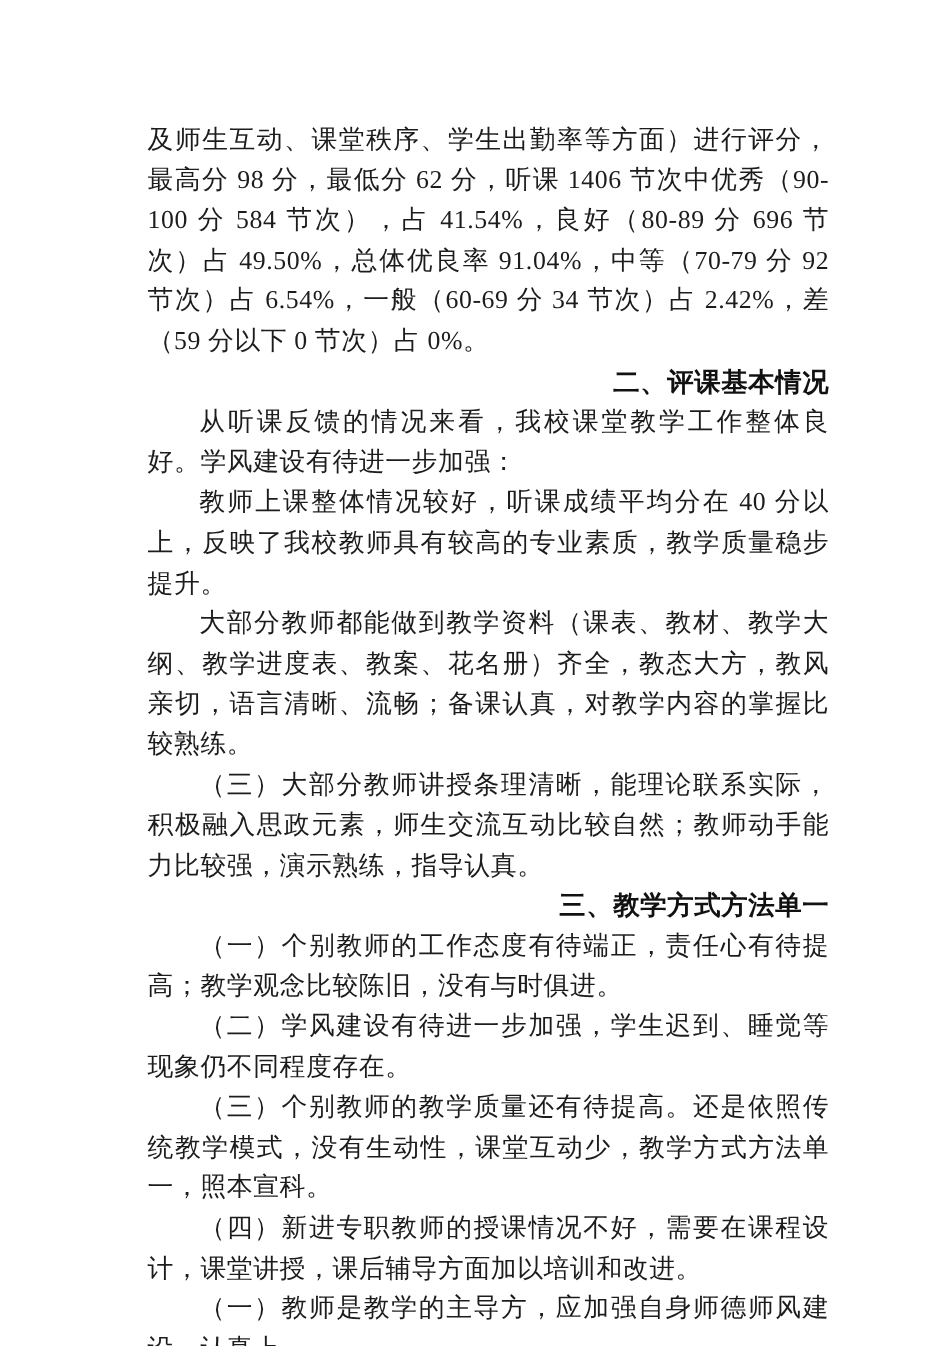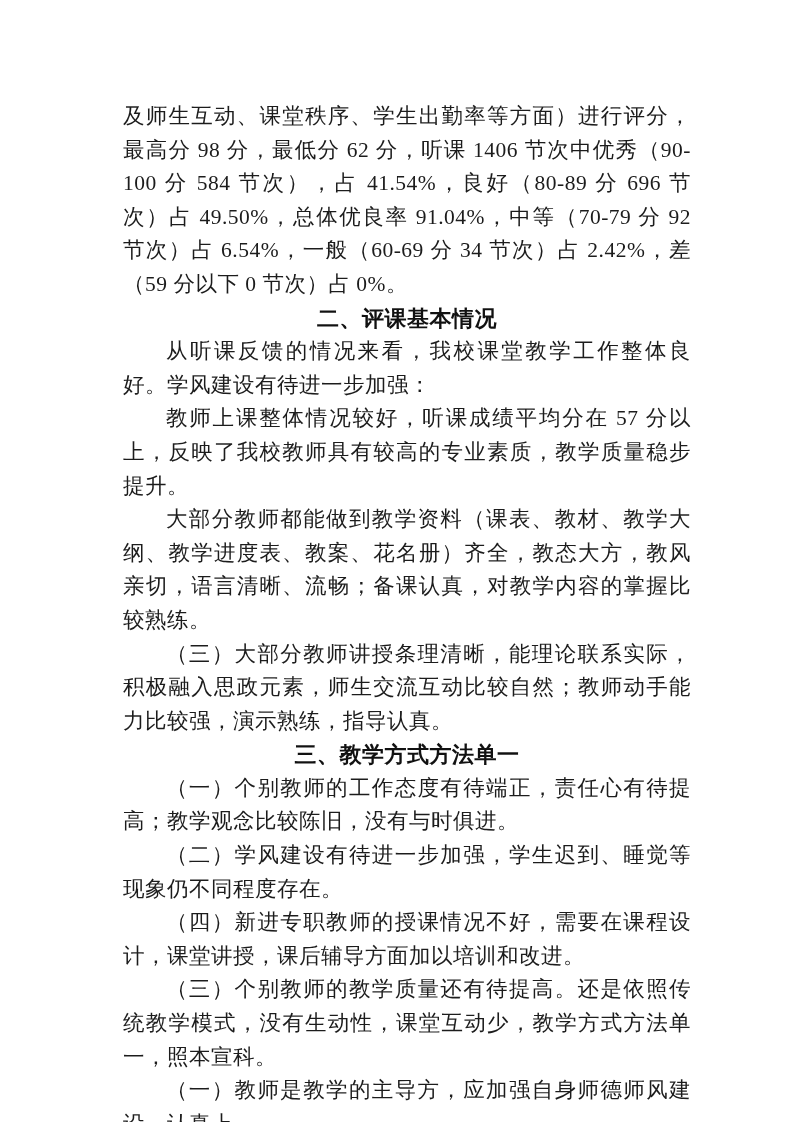--- a/index.html
+++ b/index.html
@@ -31,51 +31,51 @@
     color: #1c1c1c;
   }
   .para.indent {
     text-indent: 2em;
   }
   .heading {
     font-family: "Liberation Sans", "DejaVu Sans", sans-serif;
     font-weight: bold;
     font-size: 22px;
     line-height: 33.6px;
-    text-align: center;
+    text-align: right;
     margin: 0;
     letter-spacing: 0.5px;
     color: #111111;
   }
 </style>
 </head>
 <body>
 
 <div class="page">
   <div class="doc-body">
 
     <p class="para">及师生互动、课堂秩序、学生出勤率等方面）进行评分，最高分 98 分，最低分 62 分，听课 1406 节次中优秀（90-100 分 584 节次），占 41.54%，良好（80-89 分 696 节次）占 49.50%，总体优良率 91.04%，中等（70-79 分 92 节次）占 6.54%，一般（60-69 分 34 节次）占 2.42%，差（59 分以下 0 节次）占 0%。</p>
 
     <h2 class="heading">二、评课基本情况</h2>
 
     <p class="para indent">从听课反馈的情况来看，我校课堂教学工作整体良好。学风建设有待进一步加强：</p>
 
-    <p class="para indent">教师上课整体情况较好，听课成绩平均分在 57 分以上，反映了我校教师具有较高的专业素质，教学质量稳步提升。</p>
+    <p class="para indent">教师上课整体情况较好，听课成绩平均分在 40 分以上，反映了我校教师具有较高的专业素质，教学质量稳步提升。</p>
 
     <p class="para indent">大部分教师都能做到教学资料（课表、教材、教学大纲、教学进度表、教案、花名册）齐全，教态大方，教风亲切，语言清晰、流畅；备课认真，对教学内容的掌握比较熟练。</p>
 
     <p class="para indent">（三）大部分教师讲授条理清晰，能理论联系实际，积极融入思政元素，师生交流互动比较自然；教师动手能力比较强，演示熟练，指导认真。</p>
 
     <h2 class="heading">三、教学方式方法单一</h2>
 
     <p class="para indent">（一）个别教师的工作态度有待端正，责任心有待提高；教学观念比较陈旧，没有与时俱进。</p>
 
     <p class="para indent">（二）学风建设有待进一步加强，学生迟到、睡觉等现象仍不同程度存在。</p>
 
+    <p class="para indent">（三）个别教师的教学质量还有待提高。还是依照传统教学模式，没有生动性，课堂互动少，教学方式方法单一，照本宣科。</p>
+
     <p class="para indent">（四）新进专职教师的授课情况不好，需要在课程设计，课堂讲授，课后辅导方面加以培训和改进。</p>
-
-    <p class="para indent">（三）个别教师的教学质量还有待提高。还是依照传统教学模式，没有生动性，课堂互动少，教学方式方法单一，照本宣科。</p>
 
 
     <p class="para indent">（一）教师是教学的主导方，应加强自身师德师风建设，认真上</p>
 
   </div>
 </div>
 
 </body></html>

